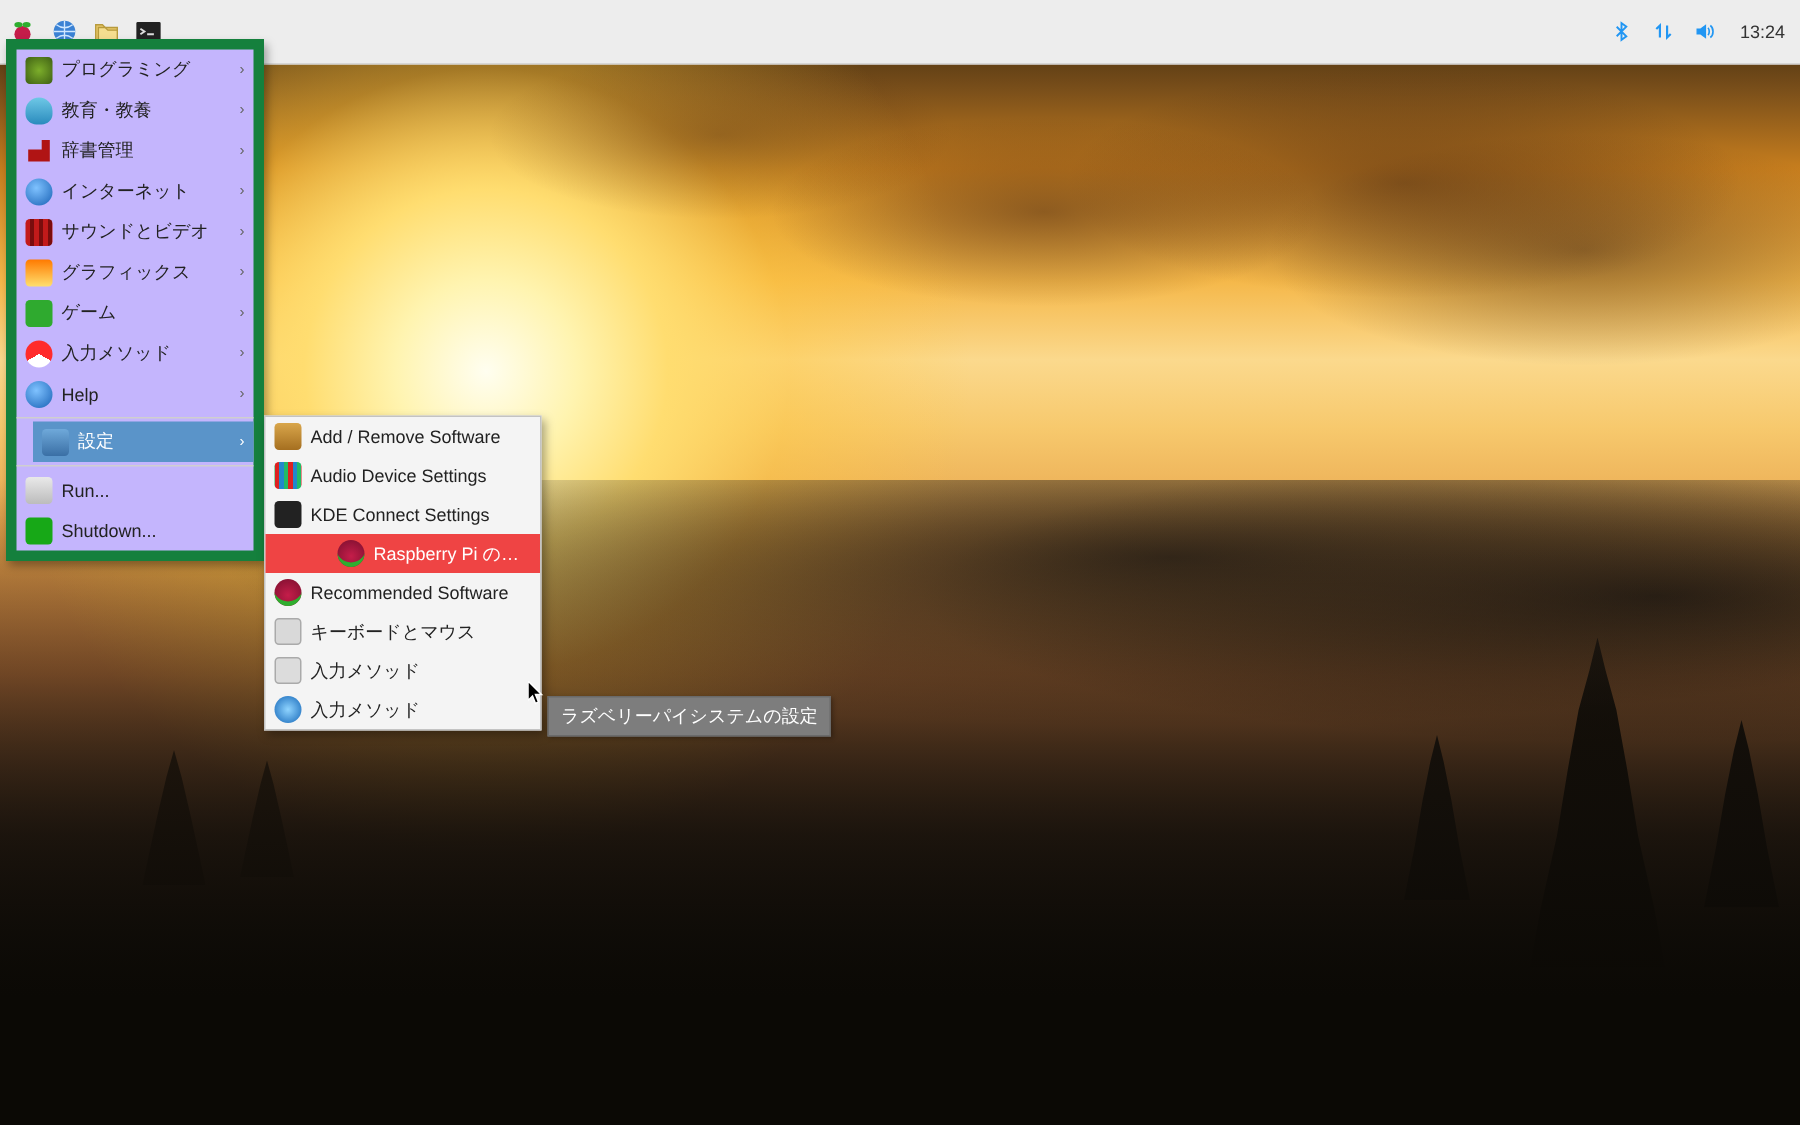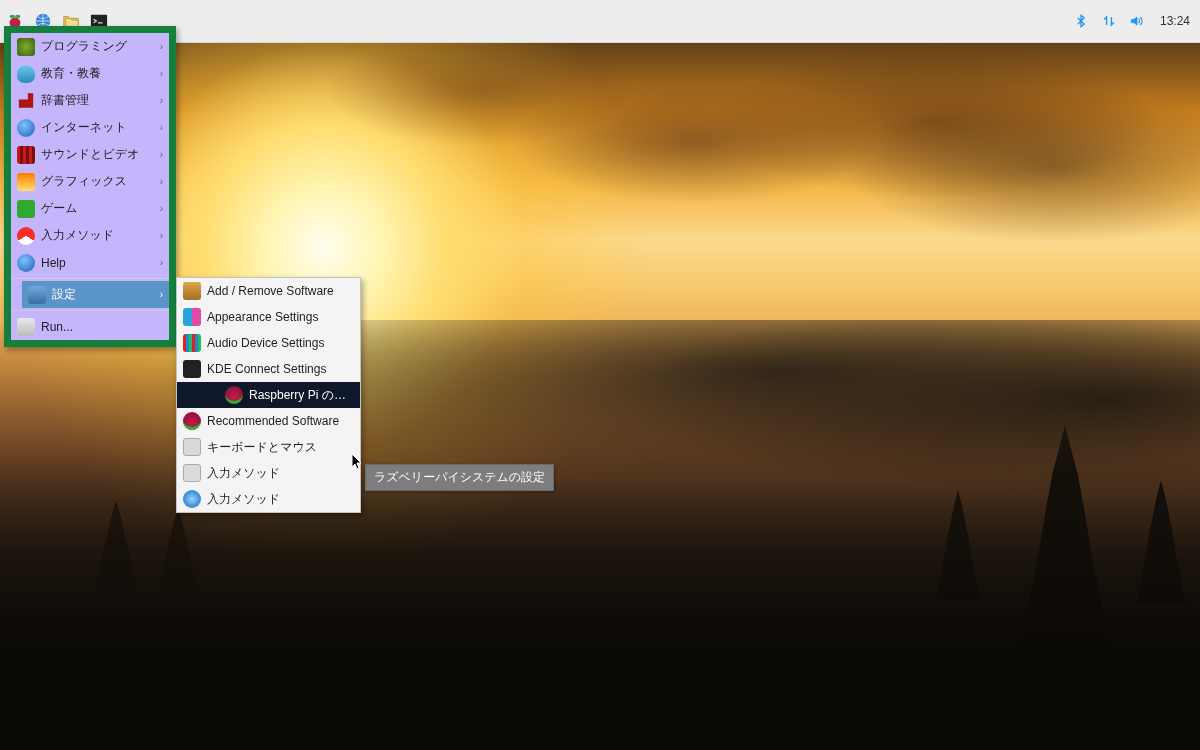--- a/index.html
+++ b/index.html
@@ -98,21 +98,21 @@
   .ic-run         { background:linear-gradient(#e9e9e9,#bcbcbc); }
   .ic-shutdown    { background:#17a817; }
 
   
   .submenu {
     position:absolute; top:277px; left:176px; width:185px;
     background:#f4f4f4; border:1px solid #c3c3c3; box-shadow:2px 3px 6px rgba(0,0,0,.35);
     z-index:30;
   }
   .submenu .item { height:26px; }
-  .submenu .item.selected { background:#0f172a; color:#fff;padding-left:48px; }
+  .submenu .item.selected { background:#ef4444; color:#fff;padding-left:48px; }
 
   .ic-addremove   { background:linear-gradient(#d9a64b,#a56f20); }
   .ic-anthy       { background:#7b1010; }
   .ic-appearance  { background:linear-gradient(90deg,#2aa3da 50%,#e24aa7 50%); }
   .ic-audio       { background:repeating-linear-gradient(90deg,#d22 0 3px,#28c 3px 6px,#2b6 6px 9px); }
   .ic-kde         { background:#222; border-radius:3px; }
   .ic-mainmenu    { background:#e3e3e3; border:1px solid #bbb; }
   .ic-rpi         { background:radial-gradient(circle at 50% 60%,#c51d4a,#7a0f2e); border-radius:50%; box-shadow:0 -4px 0 -1px #2fae2f inset; }
   .ic-recommended { background:radial-gradient(circle at 50% 60%,#c51d4a,#7a0f2e); border-radius:50%; box-shadow:0 -4px 0 -1px #2fae2f inset; }
   .ic-keyboard    { background:#d9d9d9; border:1px solid #aaa; }
@@ -244,30 +244,30 @@
     <div class="item selected">
       <span class="icon ic-preferences"></span>
       <span class="lbl">設定</span>
       <span class="chev">›</span>
     </div>
     <div class="sep"></div>
     <div class="item">
       <span class="icon ic-run"></span>
       <span class="lbl">Run...</span>
     </div>
+    <div class="item">
+      <span class="icon ic-shutdown"></span>
+      <span class="lbl">Shutdown...</span>
+    </div>
   </div>
 
 <div class="submenu" id="sub-menu">
     <div class="item">
       <span class="icon ic-addremove"></span>
       <span class="lbl">Add / Remove Software</span>
-    </div>
-    <div class="item">
-      <span class="icon ic-appearance"></span>
-      <span class="lbl">Appearance Settings</span>
     </div>
     <div class="item">
       <span class="icon ic-audio"></span>
       <span class="lbl">Audio Device Settings</span>
     </div>
     <div class="item">
       <span class="icon ic-kde"></span>
       <span class="lbl">KDE Connect Settings</span>
     </div>
     <div class="item selected">

